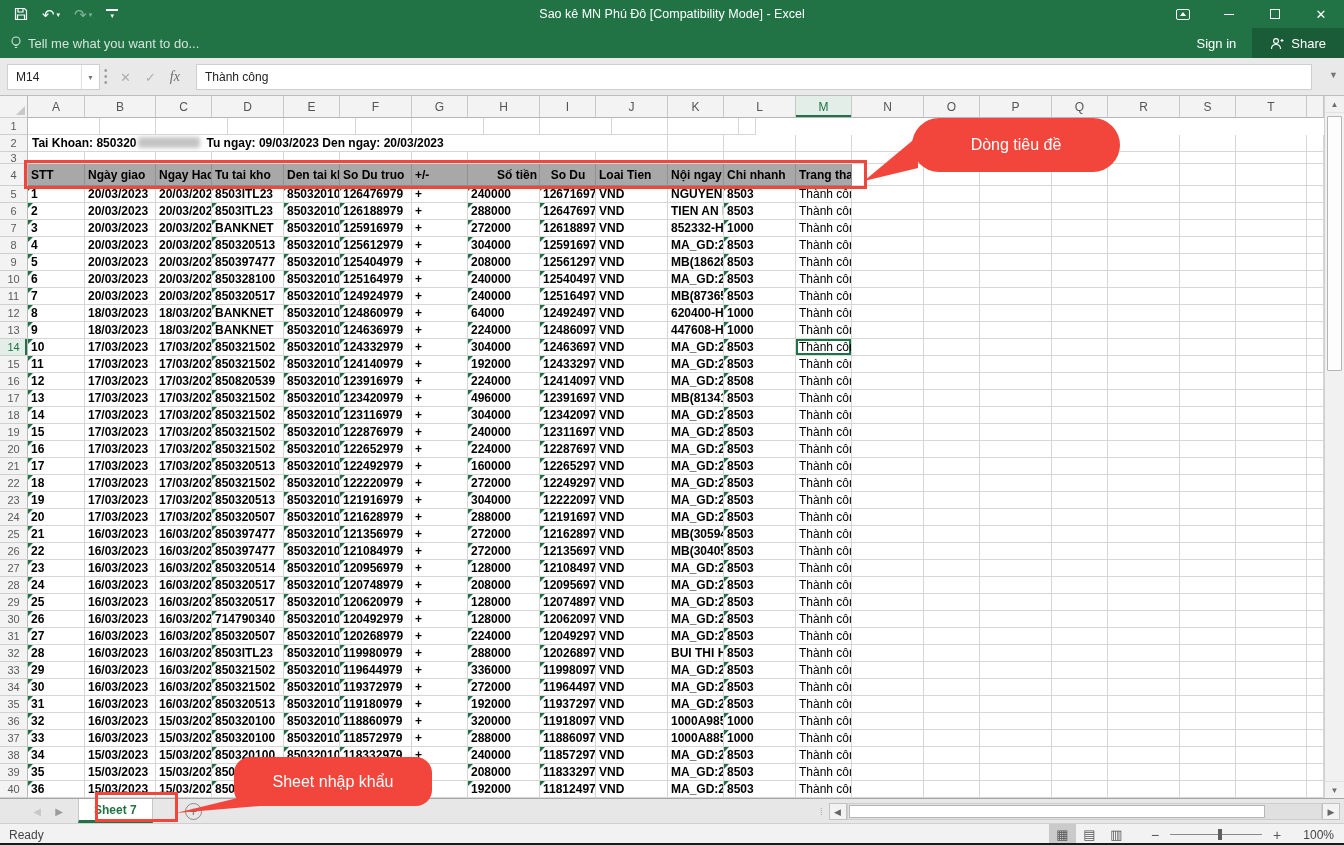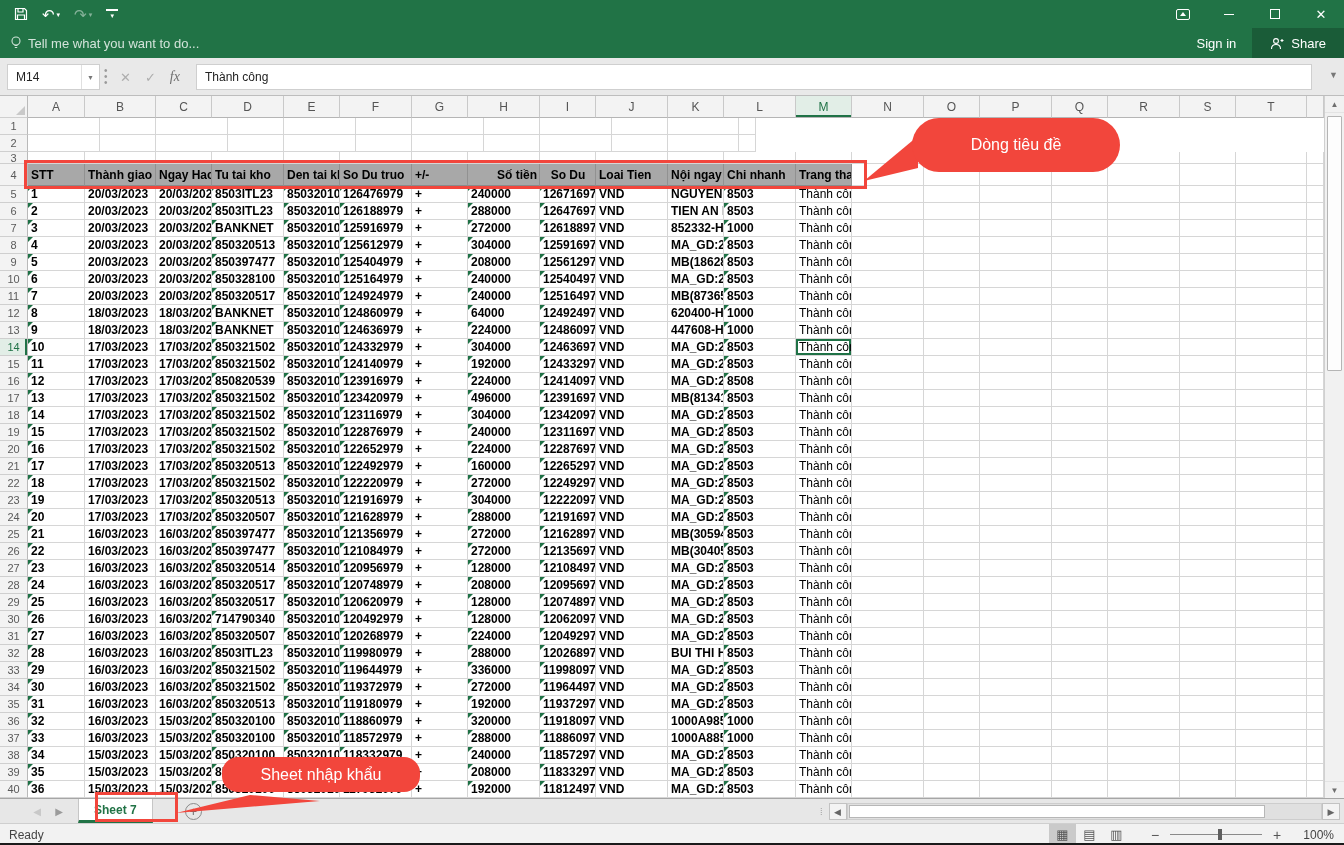--- a/index.html
+++ b/index.html
@@ -98,20 +98,21 @@
       <svg width="14" height="14" viewBox="0 0 14 14">
           <path d="M1.5 1.5 h9 l2 2 v9 h-11 z M4 1.5 v3.5 h5 v-3.5 M3.5 13 v-5 h7 v5" fill="none" stroke="#fff" stroke-width="1.2"></path>
         </svg>
     </span>
     <span class="ic">↶<span class="caret">▾</span></span>
     <span class="ic dis">↷<span class="caret">▾</span></span>
     <span class="ic">
         <span class="qat-more">▾</span>
       </span>
   </div>
+  <div class="win-title">Sao kê MN Phú Đô  [Compatibility Mode] - Excel</div>
   <div class="win-controls">
     <span class="wbtn">
         <span class="ribbon-opts-box">
           <span class="up-tri"></span>
         </span>
       </span>
     <span class="wbtn">
         <span class="min-bar"></span>
       </span>
     <span class="wbtn">
@@ -193,20 +194,21 @@
         <div class="cell" style="width: 56px; height: 17px;"></div>
         <div class="cell" style="width: 72px; height: 17px;"></div>
         <div class="cell" style="width: 56px; height: 17px;"></div>
         <div class="cell" style="width: 72px; height: 17px;"></div>
         <div class="cell" style="width: 56px; height: 17px;"></div>
         <div class="cell" style="width: 71px; height: 17px;"></div>
         <div class="cell" style="width: 17px; height: 17px;"></div>
       </div>
       <div class="hrow">
         <div class="gut" style="height: 17px;">2</div>
+        <div class="banner-cell" style="width: 568px; height: 17px;"><span>Tai Khoan: 850320</span><span class="blurbox"></span><span>Tu ngay: 09/03/2023 Den ngay: 20/03/2023</span></div>
         <div class="cell" style="width: 72px; height: 17px;"></div>
         <div class="cell" style="width: 56px; height: 17px;"></div>
         <div class="cell" style="width: 72px; height: 17px;"></div>
         <div class="cell" style="width: 56px; height: 17px;"></div>
         <div class="cell" style="width: 72px; height: 17px;"></div>
         <div class="cell" style="width: 56px; height: 17px;"></div>
         <div class="cell" style="width: 72px; height: 17px;"></div>
         <div class="cell" style="width: 56px; height: 17px;"></div>
         <div class="cell" style="width: 72px; height: 17px;"></div>
         <div class="cell" style="width: 56px; height: 17px;"></div>
@@ -233,21 +235,21 @@
         <div class="cell" style="width: 72px; height: 12px;"></div>
         <div class="cell" style="width: 56px; height: 12px;"></div>
         <div class="cell" style="width: 72px; height: 12px;"></div>
         <div class="cell" style="width: 56px; height: 12px;"></div>
         <div class="cell" style="width: 71px; height: 12px;"></div>
         <div class="cell" style="width: 17px; height: 12px;"></div>
       </div>
       <div class="hrow">
         <div class="gut" style="height: 22px;">4</div>
         <div class="cell hdr4" style="width: 57px; height: 22px;">STT</div>
-        <div class="cell hdr4" style="width: 71px; height: 22px;">Thành giao</div>
+        <div class="cell hdr4" style="width: 71px; height: 22px;">Ngày giao</div>
         <div class="cell hdr4" style="width: 56px; height: 22px;">Ngay Hach</div>
         <div class="cell hdr4" style="width: 72px; height: 22px;">Tu tai kho</div>
         <div class="cell hdr4" style="width: 56px; height: 22px;">Den tai kh</div>
         <div class="cell hdr4" style="width: 72px; height: 22px;">So Du truo</div>
         <div class="cell hdr4" style="width: 56px; height: 22px;">+/-</div>
         <div class="cell hdr4 right" style="width: 72px; height: 22px;">Số tiền</div>
         <div class="cell hdr4 center" style="width: 56px; height: 22px;">So Du</div>
         <div class="cell hdr4" style="width: 72px; height: 22px;">Loai Tien</div>
         <div class="cell hdr4" style="width: 56px; height: 22px;">Nội ngay</div>
         <div class="cell hdr4" style="width: 72px; height: 22px;">Chi nhanh</div>
@@ -1169,15 +1171,15 @@
 
 <svg id="ann-svg" width="1344" height="845">
   <polygon points="918,136 918,168 864,181" fill="#f2463c"></polygon>
   <polygon points="250,795 320,801 176,813" fill="#f2463c"></polygon>
 </svg>
 <div class="ann-box" style="left:24px;top:160px;width:843px;height:29px;"></div>
 <div class="ann-box" style="left:95px;top:792px;width:83px;height:30px;z-index:55;"></div>
 <div class="callout" style="left:912px;top:118px;width:208px;height:54px;border-radius:27px;">
   <span>Dòng tiêu đề</span>
 </div>
-<div class="callout" style="left:222px;top:757px;width:198px;height:35px;border-radius:16px;">
+<div class="callout" style="left:234px;top:757px;width:198px;height:49px;border-radius:16px;">
   <span>Sheet nhập khẩu</span>
 </div>
 
 </body></html>

